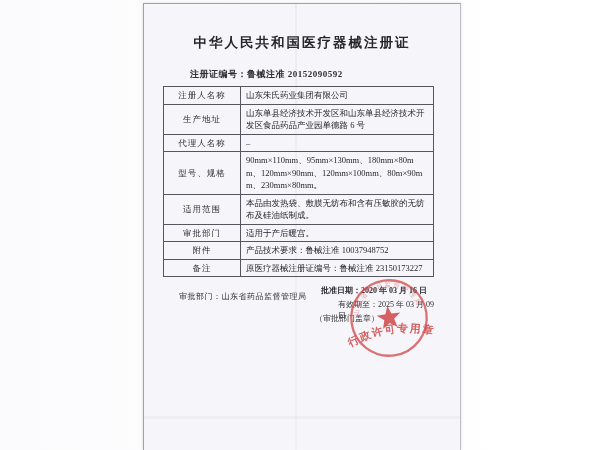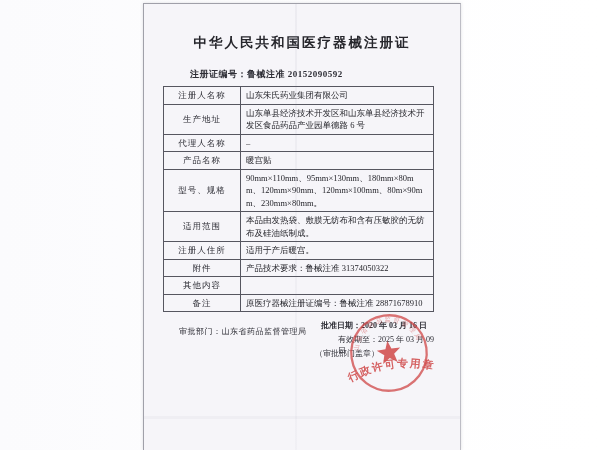--- a/index.html
+++ b/index.html
@@ -73,53 +73,45 @@
       <td class="c-label">生产地址</td>
       <td class="c-value">山东单县经济技术开发区和山东单县经济技术开发区食品药品产业园单德路 6 号</td>
     </tr>
 
     <tr>
       <td class="c-label">代理人名称</td>
       <td class="c-value">–</td>
     </tr>
 
 
-    <tr>
-      <td class="c-label">产品名称</td>
-      <td class="c-value">暖宫贴</td>
-    </tr>
 
     <tr>
       <td class="c-label">型号、规格</td>
       <td class="c-value">90mm×110mm、95mm×130mm、180mm×80mm、120mm×90mm、120mm×100mm、80m×90mm、230mm×80mm。</td>
     </tr>
 
     <tr>
       <td class="c-label">适用范围</td>
       <td class="c-value">本品由发热袋、敷膜无纺布和含有压敏胶的无纺布及硅油纸制成。</td>
     </tr>
 
     <tr>
-      <td class="c-label">注册人住所</td>
+      <td class="c-label">审批部门</td>
       <td class="c-value">适用于产后暖宫。</td>
     </tr>
 
     <tr>
       <td class="c-label">附件</td>
-      <td class="c-value">产品技术要求：鲁械注准 31374050322</td>
+      <td class="c-value">产品技术要求：鲁械注准 10037948752</td>
     </tr>
 
-    <tr>
-      <td class="c-label">其他内容</td>
-      <td class="c-value"></td>
-    </tr>
 
     <tr>
       <td class="c-label">备注</td>
-      <td class="c-value">原医疗器械注册证编号：鲁械注准 28871678910</td>
+      <td class="c-value">原医疗器械注册证编号：鲁械注准 23150173227</td>
     </tr>
   </tbody>
   </table>
 
   <div class="footer">
     <span class="dept">审批部门：山东省药品监督管理局</span>
     <span class="d-line1">批准日期：2020 年 03 月 16 日</span>
     <span class="d-line2">有效期至：2025 年 03 月 09 日</span>
     <span class="seal-note">（审批部门盖章）</span>
 

